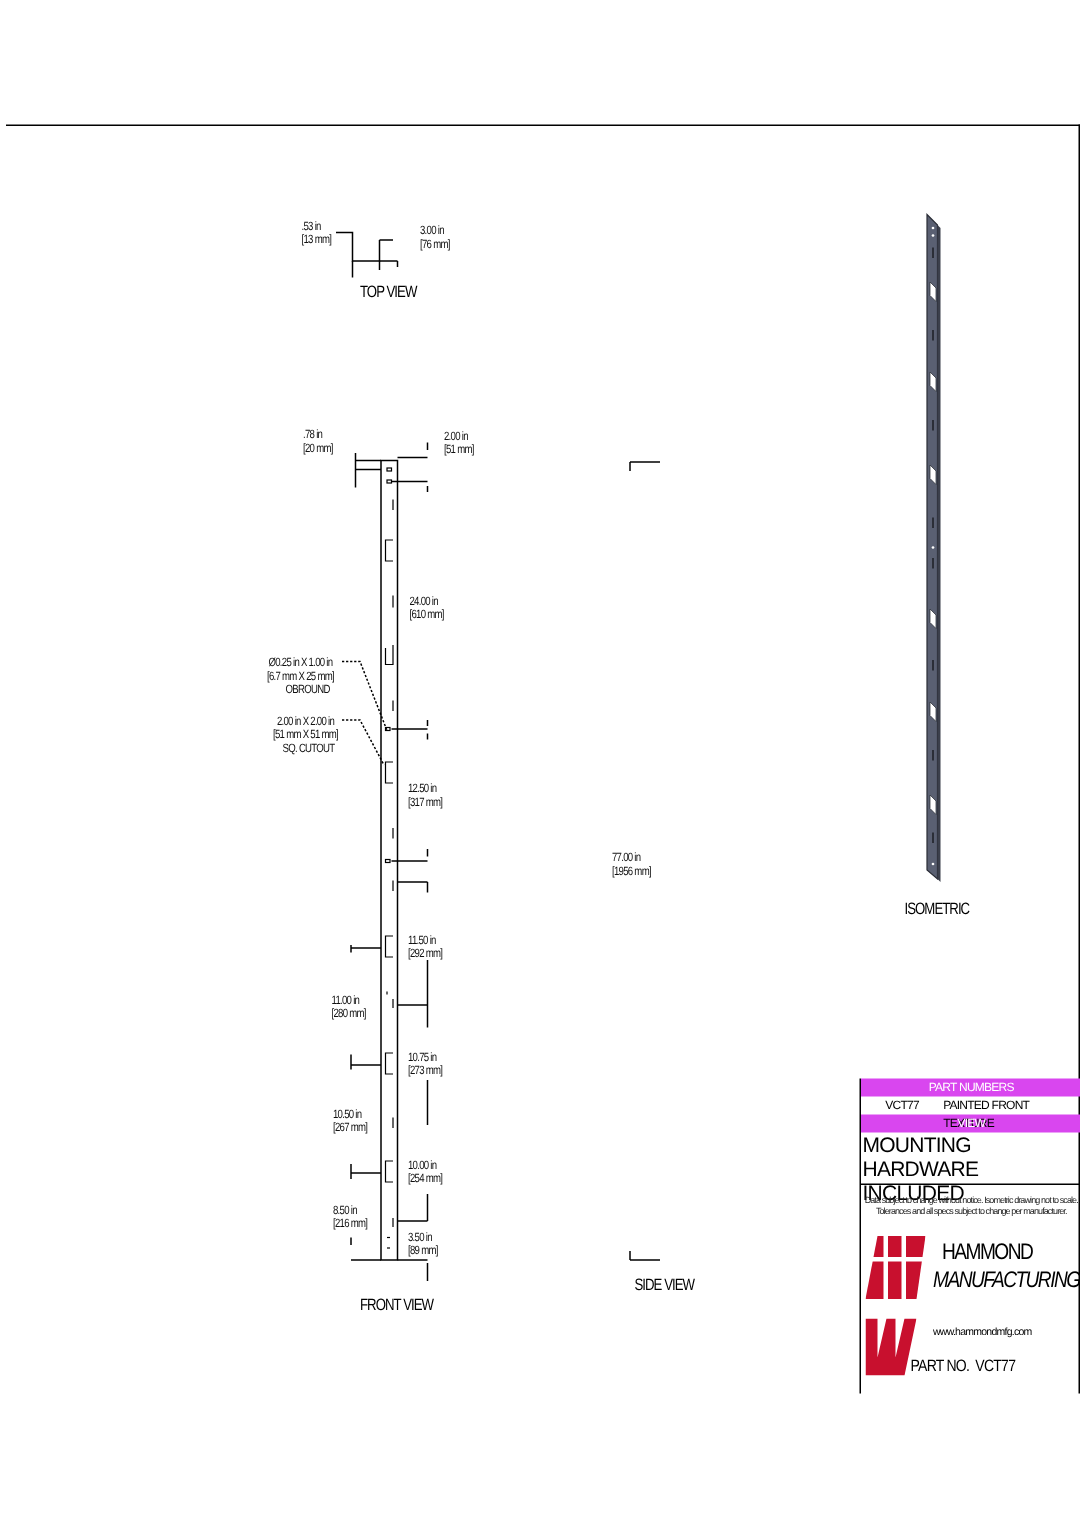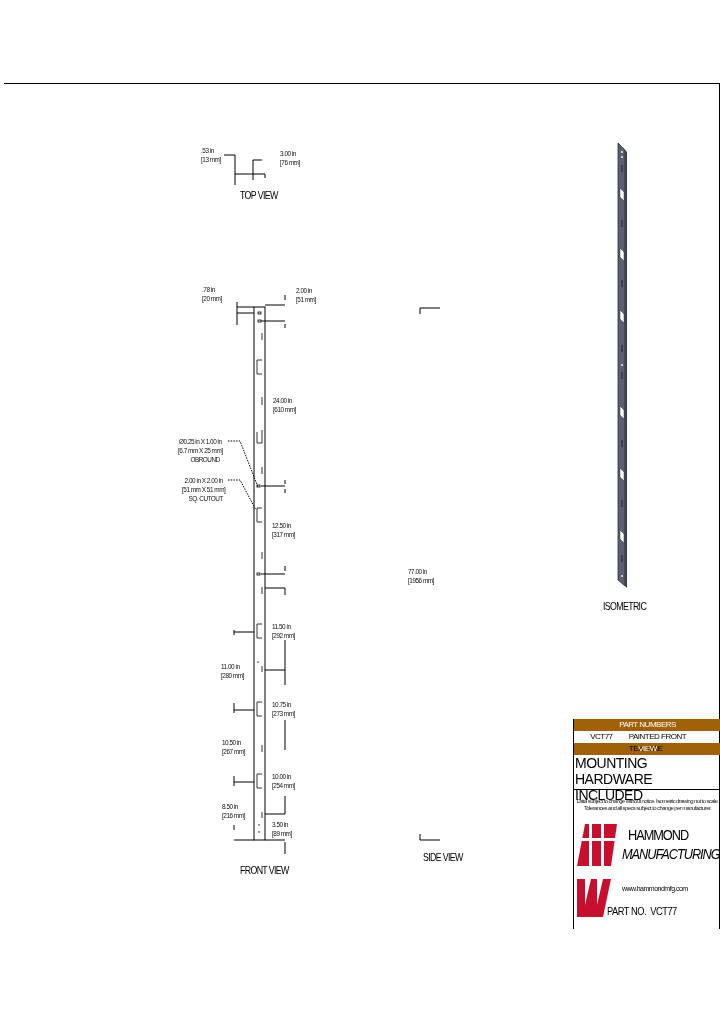--- a/index.html
+++ b/index.html
@@ -6,21 +6,21 @@
   body { width:720px; height:1012px; position:relative; overflow:hidden;
          font-family:"Liberation Sans", sans-serif; color:#000; }
   .abs { position:absolute; }
   .dim { position:absolute; font-size:8px; line-height:9px; letter-spacing:-0.6px;
          transform:scaleX(0.8); transform-origin:left top; white-space:nowrap; color:#111; }
   .dim.c { text-align:center; }
   .view-label { position:absolute; font-size:11px; letter-spacing:-0.8px;
          transform:scaleX(0.8); transform-origin:left top; white-space:nowrap; }
   .title-block { position:absolute; left:573px; top:719px; width:147px; height:210px;
          border-left:1px solid #000; }
-  .tb-head { background:#a16207; color:#fff; font-size:8px; text-align:center; height:12px;
+  .tb-head { background:#d946ef; color:#fff; font-size:8px; text-align:center; height:12px;
          line-height:12px; letter-spacing:-0.5px; }
   .tb-row { font-size:8px; height:12px; line-height:12px; display:flex; letter-spacing:-0.5px; }
   .tb-notes { font-size:14px; height:34px; padding-left:1px; letter-spacing:-0.5px;
          border-bottom:1px solid #000; }
   .disclaimer { font-size:6px; line-height:7px; text-align:center; margin-top:8px;
          letter-spacing:-0.6px; color:#222; }
   .brand { position:absolute; font-size:15px; letter-spacing:-1.2px; transform:scaleX(0.85);
          transform-origin:left top; white-space:nowrap; }
   .url { position:absolute; font-size:7px; letter-spacing:-0.5px; }
   .partno { position:absolute; font-size:11px; letter-spacing:-0.6px; transform:scaleX(0.85);

